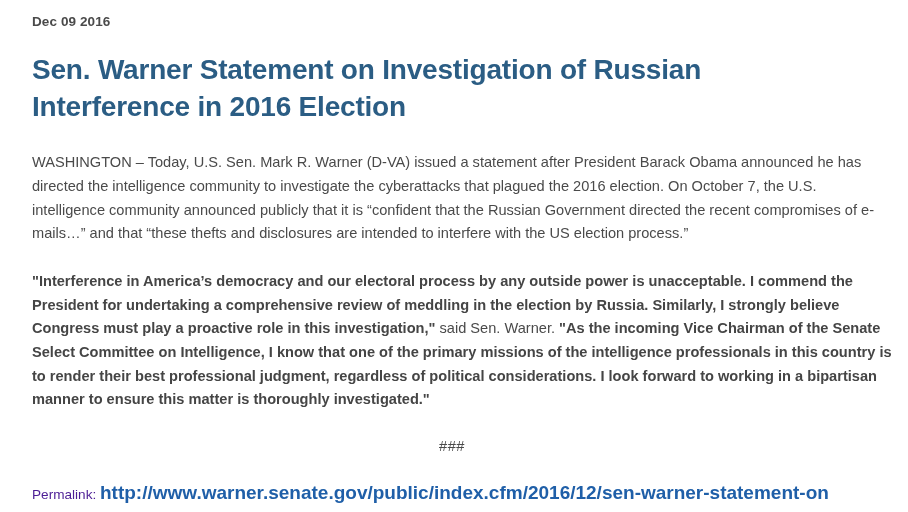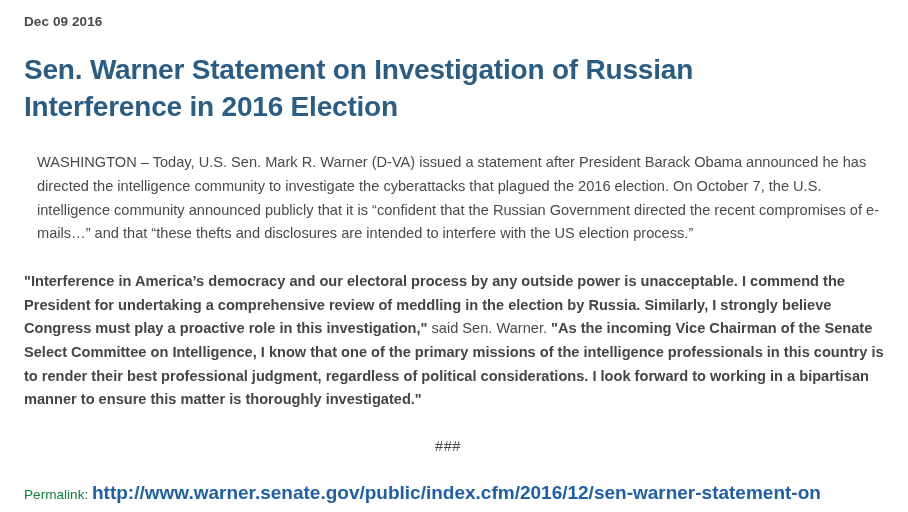--- a/index.html
+++ b/index.html
@@ -11,21 +11,21 @@
     width: 908px;
     height: 512px;
     font-family: "Liberation Sans", sans-serif;
     color: #3b3b3b;
     overflow: hidden;
   }
   .page {
     width: 908px;
     height: 512px;
     box-sizing: border-box;
-    padding: 14px 16px 0 24px;
+    padding: 14px 16px 0 32px;
     position: relative;
   }
   .date {
     font-size: 13.5px;
     font-weight: bold;
     color: #4a4a4a;
     letter-spacing: 0.1px;
     margin: 0 0 22px 0;
   }
   .headline {
@@ -34,21 +34,21 @@
     font-weight: bold;
     color: #2b5d84;
     margin: 0 0 26px 0;
     max-width: 800px;
     letter-spacing: -0.2px;
   }
   .lede {
     font-size: 14.6px;
     line-height: 1.62;
     color: #4a4a4a;
-    margin: 0 0 24px 13px;
+    margin: 0 0 24px 0;
     max-width: 875px;
     text-align: left;
   }
   .quote-block {
     font-size: 14.6px;
     line-height: 1.62;
     color: #4a4a4a;
     margin: 0 0 26px 0;
     max-width: 878px;
   }
@@ -66,21 +66,21 @@
     color: #4a4a4a;
     letter-spacing: 0.5px;
     margin: 0 0 28px 0;
     padding-right: 20px;
   }
   .permalink-row {
     font-size: 13.6px;
     color: #4a4a4a;
   }
   .permalink-label {
-    color: #15803d;
+    color: #4c1d95;
   }
   .permalink-url {
     color: #1f5fa8;
     font-weight: bold;
     text-decoration: none;
     font-size: 19px;
     word-break: break-all;
   }
 </style>
 </head>

